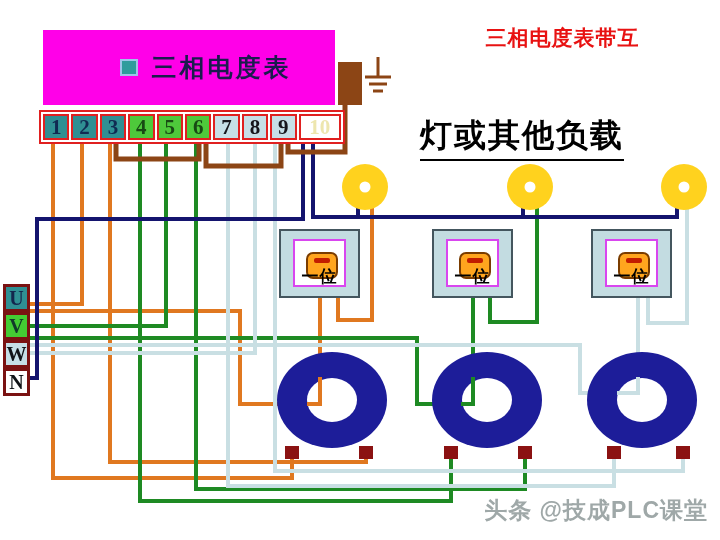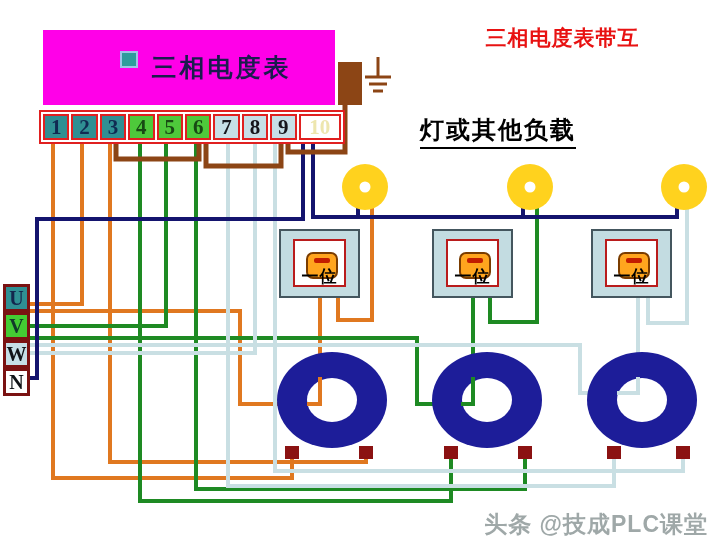--- a/index.html
+++ b/index.html
@@ -3,48 +3,48 @@
 <meta charset="utf-8">
 <style>
   html,body{margin:0;padding:0;}
   body{width:720px;height:540px;position:relative;background:#ffffff;overflow:hidden;
        font-family:"Liberation Sans",sans-serif;}
   #stage{position:absolute;left:0;top:0;width:720px;height:540px;}
   #wires{position:absolute;left:0;top:0;z-index:1;}
   .abs{position:absolute;z-index:2;box-sizing:border-box;}
   
   #meter-box{left:43px;top:30px;width:292px;height:75px;display:flex;align-items:center;justify-content:center;}
-  #meter-label{font-size:25px;font-weight:bold;letter-spacing:3px;display:flex;align-items:flex-start;padding-left:33px;}
+  #meter-label{font-size:25px;font-weight:bold;letter-spacing:3px;display:flex;align-items:center;padding-left:33px;}
   #meter-bullet{display:inline-block;width:14px;height:13px;margin-right:14px;border:2px solid #9FC4E8;}
   #brown-box{left:338px;top:62px;width:24px;height:43px;}
   
   #strip{left:39px;top:110px;width:306px;height:34px;border:2px solid #E02020;background:#fff;
          display:flex;gap:2px;padding:2px;}
   .term{flex:1;border:2px solid #E02020;font-family:"Liberation Serif",serif;font-weight:bold;
         font-size:21px;display:flex;align-items:center;justify-content:center;line-height:1;}
   .term.wide{flex:1.72;text-align:right;}
   
   #title{left:415px;top:20px;width:295px;text-align:center;font-size:21px;font-weight:bold;
          line-height:35px;letter-spacing:1px;}
-  #load-label{left:420px;top:114px;font-size:24px;font-weight:bold;letter-spacing:2px;color:#000;
+  #load-label{left:420px;top:114px;font-size:32px;font-weight:bold;letter-spacing:2px;color:#000;
               border-bottom:2px solid #000;padding-bottom:1px;}
   
   .phase{left:3px;width:27px;height:28px;border:3px solid #7A1212;font-family:"Liberation Serif",serif;
          font-weight:bold;font-size:20px;display:flex;align-items:center;justify-content:center;}
   
   .switch{top:229px;width:81px;height:69px;border:2px solid #44565e;}
-  .switch .inner{position:absolute;left:12px;top:8px;right:12px;bottom:9px;background:#fff;border:2px solid #b91c1c;}
+  .switch .inner{position:absolute;left:12px;top:8px;right:12px;bottom:9px;background:#fff;border:2px solid #d946ef;}
   .switch .toggle{position:absolute;left:50%;top:11px;margin-left:-14px;width:28px;height:23px;
                   border:2px solid #7a3c00;border-radius:7px;}
   .switch .bar{position:absolute;left:50%;top:4px;margin-left:-8px;width:16px;height:5px;border-radius:2px;}
   .switch .sw-label{position:absolute;left:0;bottom:-3px;width:100%;text-align:center;
                     font-size:17px;font-weight:bold;color:#000;letter-spacing:1px;}
   
   #watermark{left:430px;top:495px;width:278px;text-align:right;font-size:23px;font-weight:bold;
-             color:#9FA8A8;text-shadow:1px 1px 0 #ffffff;letter-spacing:1px;margin-top:14px;}
+             color:#9FA8A8;text-shadow:1px 1px 0 #ffffff;letter-spacing:1px;}
 </style>
 </head>
 <body>
 
 <div id="stage">
   <svg id="wires" width="720" height="540" viewBox="0 0 720 540">
       <polyline points="53,143 53,478 292,478 292,459" fill="none" stroke="#E07820" stroke-width="4" stroke-linecap="square"></polyline>
       <polyline points="82,143 82,304 28,304" fill="none" stroke="#E07820" stroke-width="4" stroke-linecap="square"></polyline>
       <polyline points="110,143 110,462 366,462 366,459" fill="none" stroke="#E07820" stroke-width="4" stroke-linecap="square"></polyline>
       <polyline points="28,311 240,311 240,404 320,404 320,298" fill="none" stroke="#E07820" stroke-width="4" stroke-linecap="square"></polyline>

